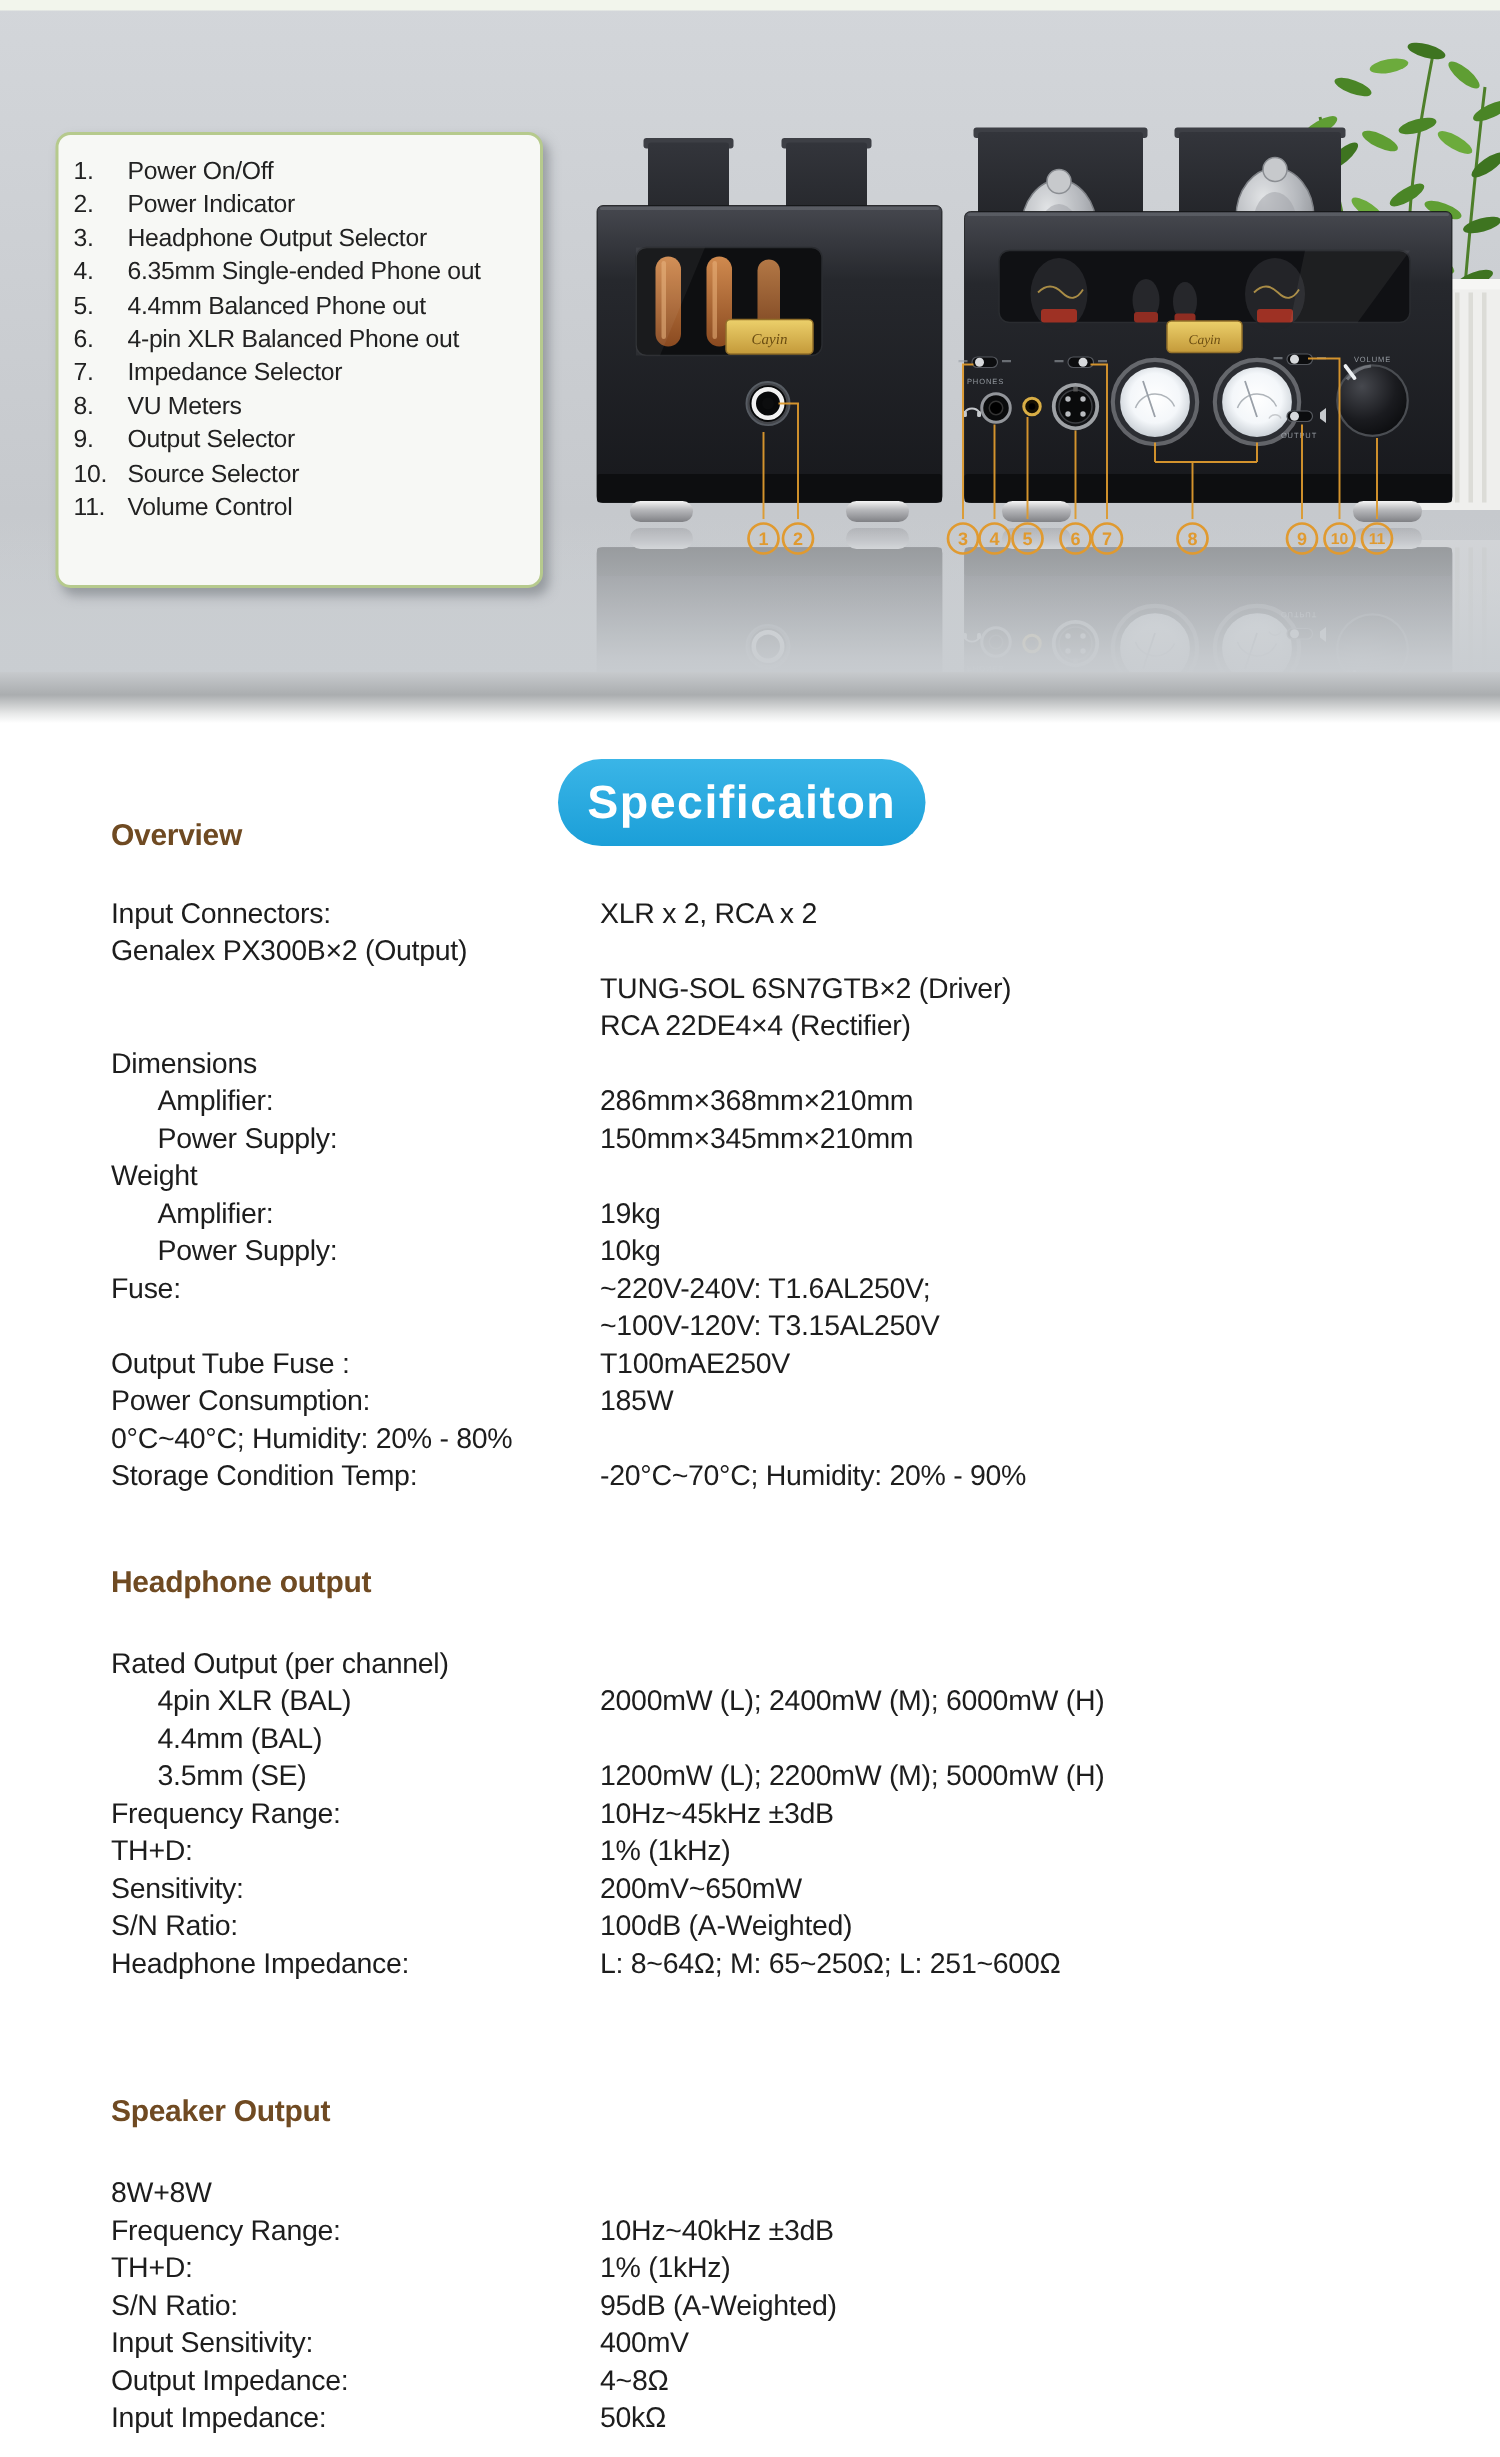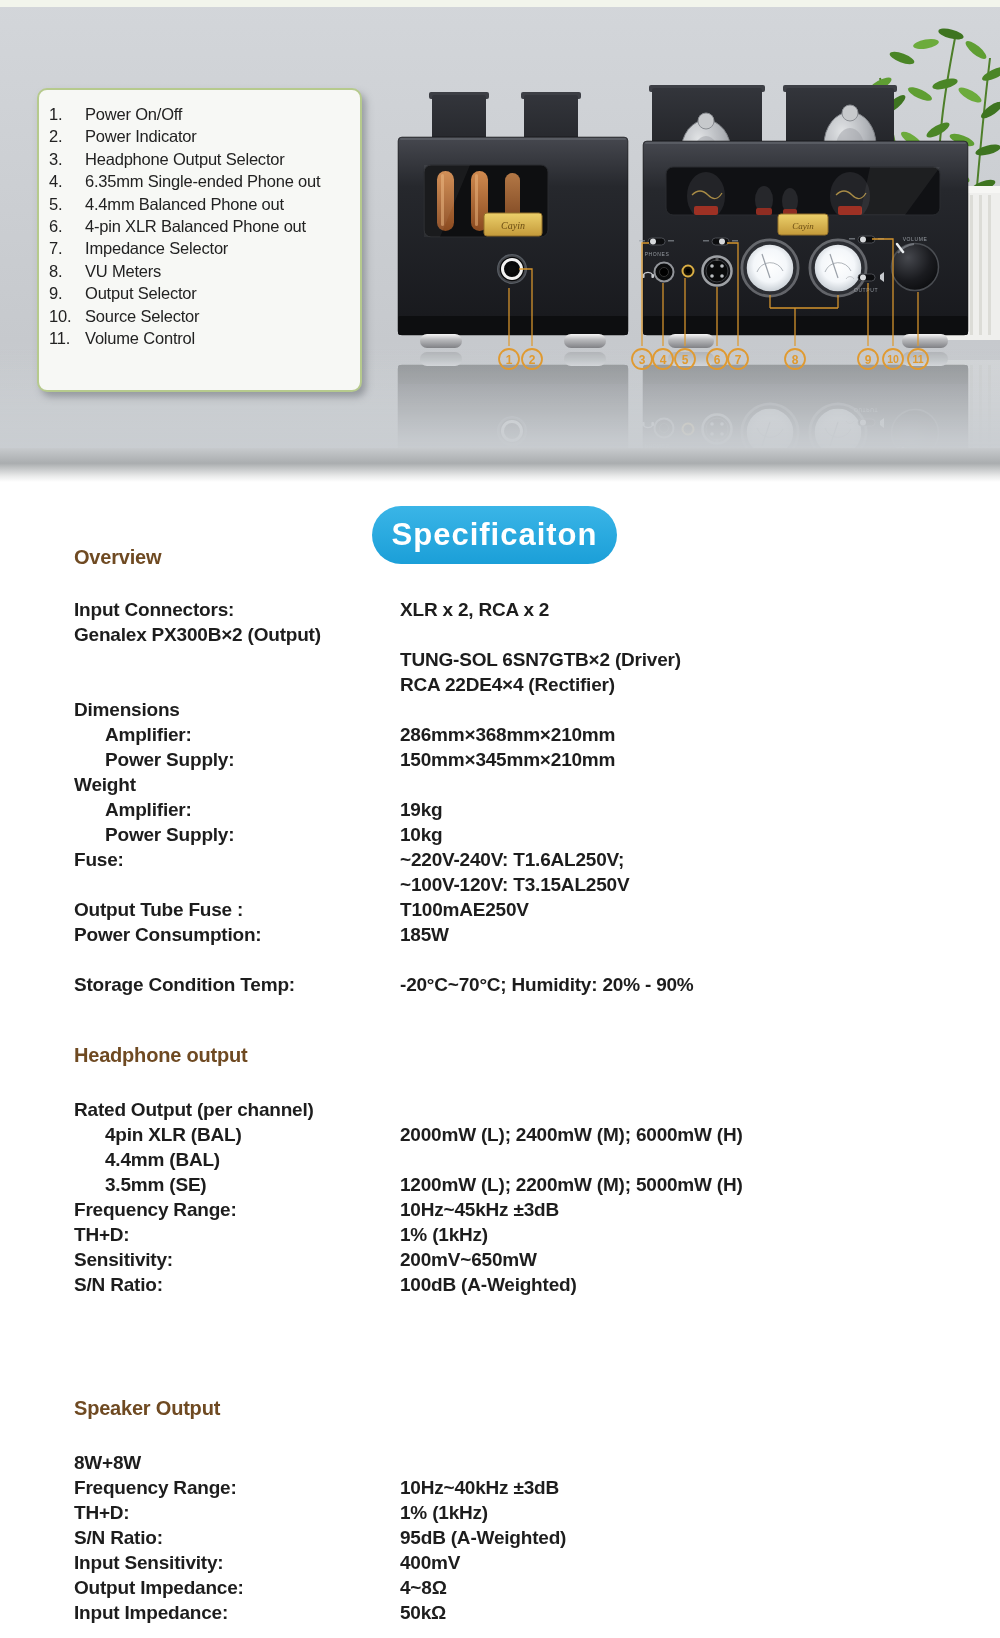--- a/index.html
+++ b/index.html
@@ -14,21 +14,21 @@
     box-shadow:4px 5px 7px rgba(100,106,112,.5);padding:13px 8px 0 10px;z-index:2;}
   .lrow{display:flex;font-size:16.5px;line-height:22.4px;color:#222;letter-spacing:-0.2px;}
   .lnum{width:36px;flex:none;}
   .llab{flex:1;white-space:nowrap;}
   
   .pill{position:absolute;left:372px;top:506px;width:245px;height:58px;border-radius:29px;
     background:linear-gradient(180deg,#3ab5e7,#1b9fd8);color:#fff;font-size:31px;font-weight:700;
     display:flex;align-items:center;justify-content:center;letter-spacing:1px;}
   
   .shead{position:absolute;left:74px;font-size:20px;font-weight:700;color:#6f4a22;letter-spacing:-0.2px;text-align:center;}
-  .srows{position:absolute;left:74px;width:880px;font-weight:bold;}
+  .srows{position:absolute;left:74px;width:880px;}
   .srow{display:flex;height:25px;font-size:19px;line-height:25px;color:#1d1d1d;letter-spacing:-0.2px;white-space:nowrap;}
   .lbl{width:326px;flex:none;}
   .srow.ind .lbl{padding-left:31px;width:295px;box-sizing:content-box;width:295px;}
   .val{flex:1;}
   #ovh{top:546px}#ovr{top:597px}#hph{top:1044px}#hpr{top:1097px}#sph{top:1397px}#spr{top:1450px}
   svg text{font-family:"Liberation Sans",sans-serif;}
   .plabel{font-size:5px;fill:#a7adb4;letter-spacing:.6px;opacity:.85;text-anchor:middle;}
   .brand{font-size:10px;font-style:italic;fill:#6b4d12;text-anchor:middle;font-family:"Liberation Serif",serif;}
   .cnum{font-size:12px;font-weight:700;fill:#e09a30;text-anchor:middle;}
   .cnum2{font-size:10.5px;font-weight:700;fill:#e09a30;text-anchor:middle;}
@@ -443,20 +443,21 @@
       </div>
     <div class="srow">
         <span class="lbl">Output Tube Fuse  :</span>
         <span class="val">T100mAE250V</span>
       </div>
     <div class="srow">
         <span class="lbl">Power Consumption:</span>
         <span class="val">185W</span>
       </div>
     <div class="srow">
+        <span class="val">0°C~40°C; Humidity: 20% - 80%</span>
       </div>
     <div class="srow">
         <span class="lbl">Storage Condition Temp:</span>
         <span class="val">-20°C~70°C; Humidity: 20% - 90%</span>
       </div>
   </div>
 
   <div class="shead" id="hph">Headphone output</div>
   <div class="srows" id="hpr">
     <div class="srow">
@@ -483,20 +484,24 @@
         <span class="val">1% (1kHz)</span>
       </div>
     <div class="srow">
         <span class="lbl">Sensitivity:</span>
         <span class="val">200mV~650mW</span>
       </div>
     <div class="srow">
         <span class="lbl">S/N Ratio:</span>
         <span class="val">100dB (A-Weighted)</span>
       </div>
+    <div class="srow">
+        <span class="lbl">Headphone Impedance:</span>
+        <span class="val">L: 8~64Ω; M: 65~250Ω; L: 251~600Ω</span>
+      </div>
   </div>
 
   <div class="shead" id="sph">Speaker Output</div>
   <div class="srows" id="spr">
     <div class="srow">
         <span class="val">8W+8W</span>
       </div>
     <div class="srow">
         <span class="lbl">Frequency Range:</span>
         <span class="val">10Hz~40kHz ±3dB</span>

